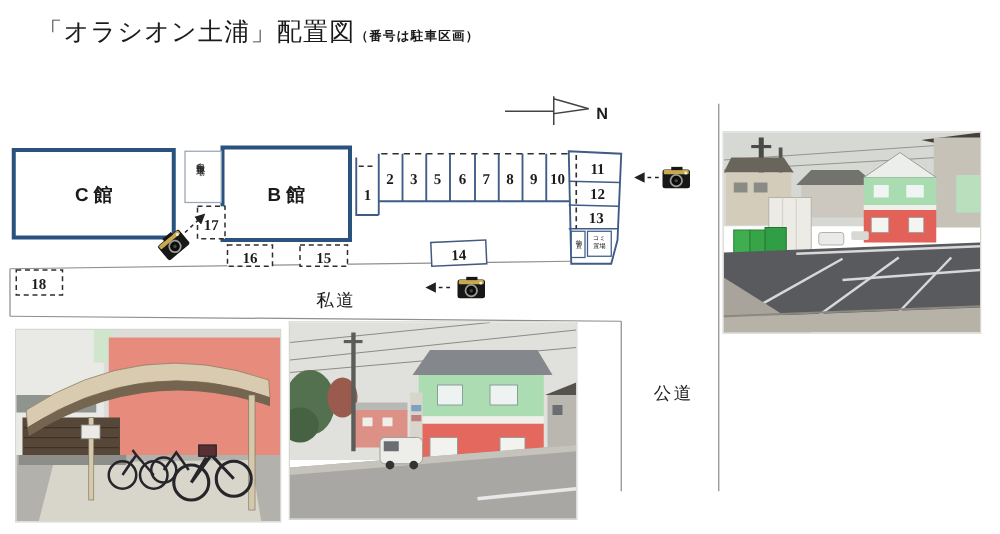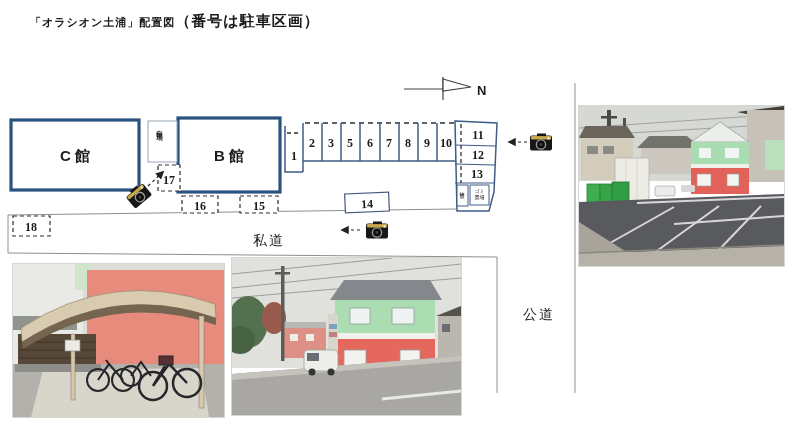--- a/index.html
+++ b/index.html
@@ -1,20 +1,20 @@
 <!DOCTYPE html>
 <html><head>
 <meta charset="utf-8">
 <style>
   html,body{margin:0;padding:0;background:#ffffff;}
   #stage{position:relative;width:800px;height:427px;background:#fff;overflow:hidden;
          font-family:"Liberation Sans",sans-serif;}
   #title{position:absolute;left:30px;top:12px;white-space:nowrap;color:#1a1a1a;}
-  #title .main{font-size:11px;font-weight:bold;letter-spacing:1px;}
-  #title .note{font-size:15px;font-weight:bold;letter-spacing:1px;}
+  #title .main{font-size:20px;font-weight:normal;letter-spacing:1px;}
+  #title .note{font-size:10px;font-weight:bold;letter-spacing:1px;}
   svg text{font-family:"Liberation Serif",serif;fill:#1b1b1b;}
   svg text.sans{font-family:"Liberation Sans",sans-serif;}
   .vtext{position:absolute;writing-mode:vertical-rl;text-orientation:upright;
          font-size:7px;line-height:1;color:#222;letter-spacing:1px;}
   .tinybox{position:absolute;font-size:5px;line-height:1.15;color:#111;
            text-align:center;overflow:hidden;}
   .photo{position:absolute;border:1px solid #d6d6d2;}
 </style>
 </head>
 <body>

